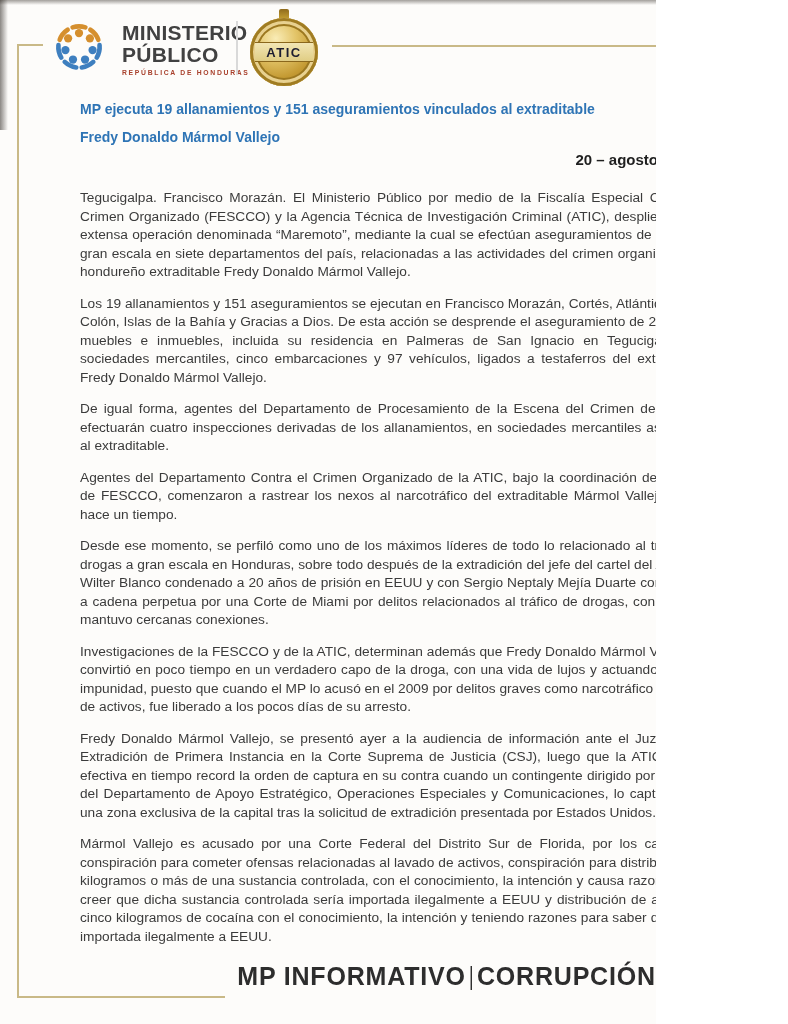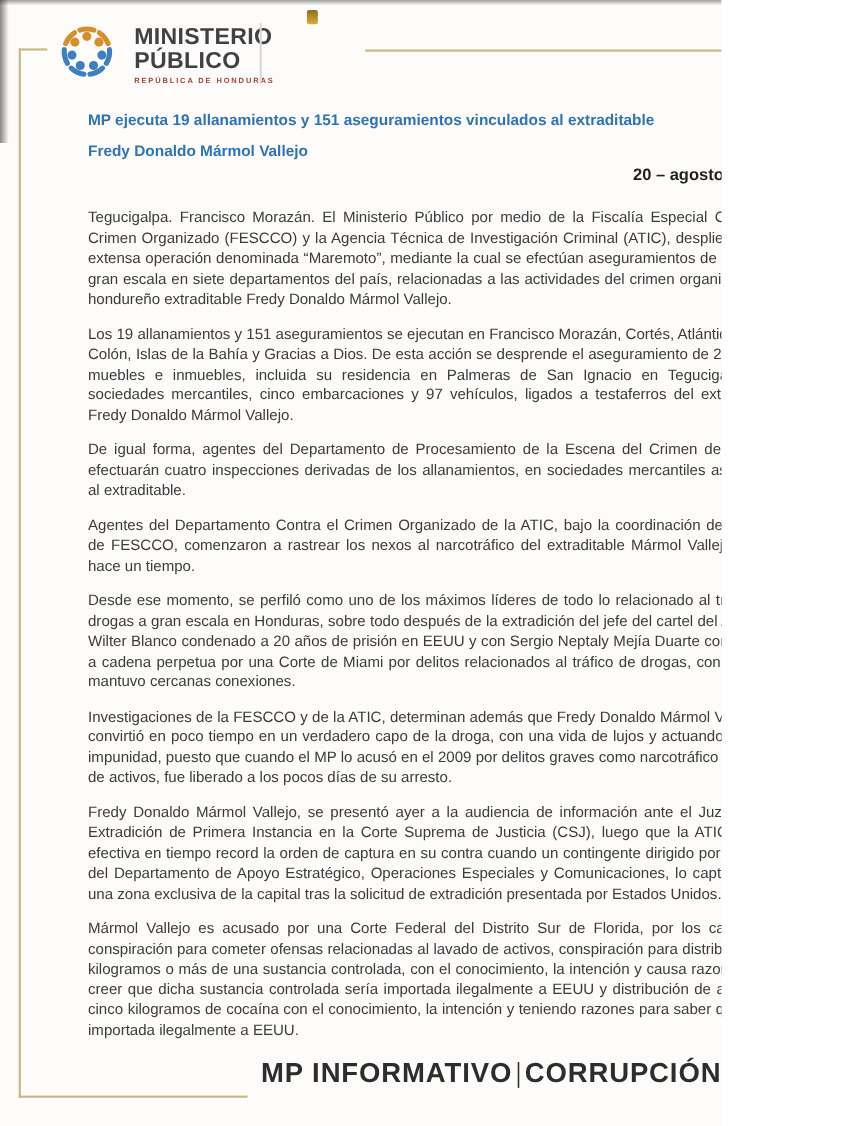--- a/index.html
+++ b/index.html
@@ -89,20 +89,23 @@
       <div class="mp-text-main">MINISTERIO</div>
       <div class="mp-text-main">PÚBLICO</div>
       <div class="mp-text-sub">REPÚBLICA DE HONDURAS</div>
     </div>
   </div>
 
   <div class="logo-divider"></div>
 
   <div class="atic">
     <div class="atic-crest"></div>
+    <div class="atic-seal">
+      <div class="atic-band">ATIC</div>
+    </div>
   </div>
 
   <div class="content">
     <div class="headline">
       <div>MP ejecuta 19 allanamientos y 151 aseguramientos vinculados al extraditable</div>
       <div>Fredy Donaldo Mármol Vallejo</div>
     </div>
     <div class="date-line">20 – agosto – 2021</div>
     <div class="body-text">
       <p>Tegucigalpa. Francisco Morazán. El Ministerio Público por medio de la Fiscalía Especial Contra el Crimen Organizado (FESCCO) y la Agencia Técnica de Investigación Criminal (ATIC), despliegan una extensa operación denominada “Maremoto”, mediante la cual se efectúan aseguramientos de bienes a gran escala en siete departamentos del país, relacionadas a las actividades del crimen organizado del hondureño extraditable Fredy Donaldo Mármol Vallejo.</p>

